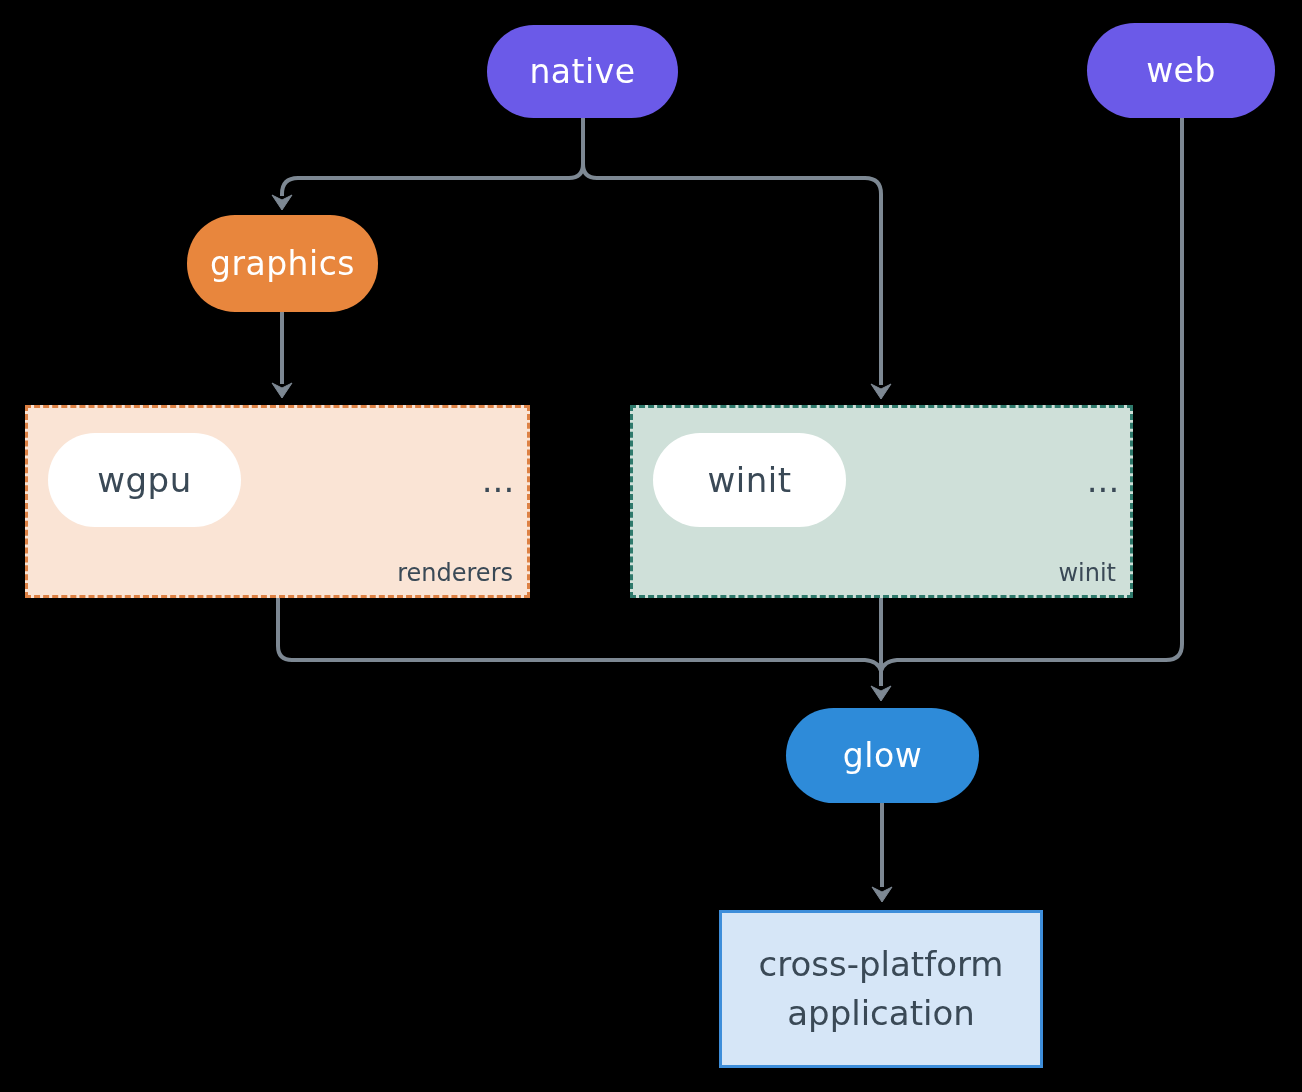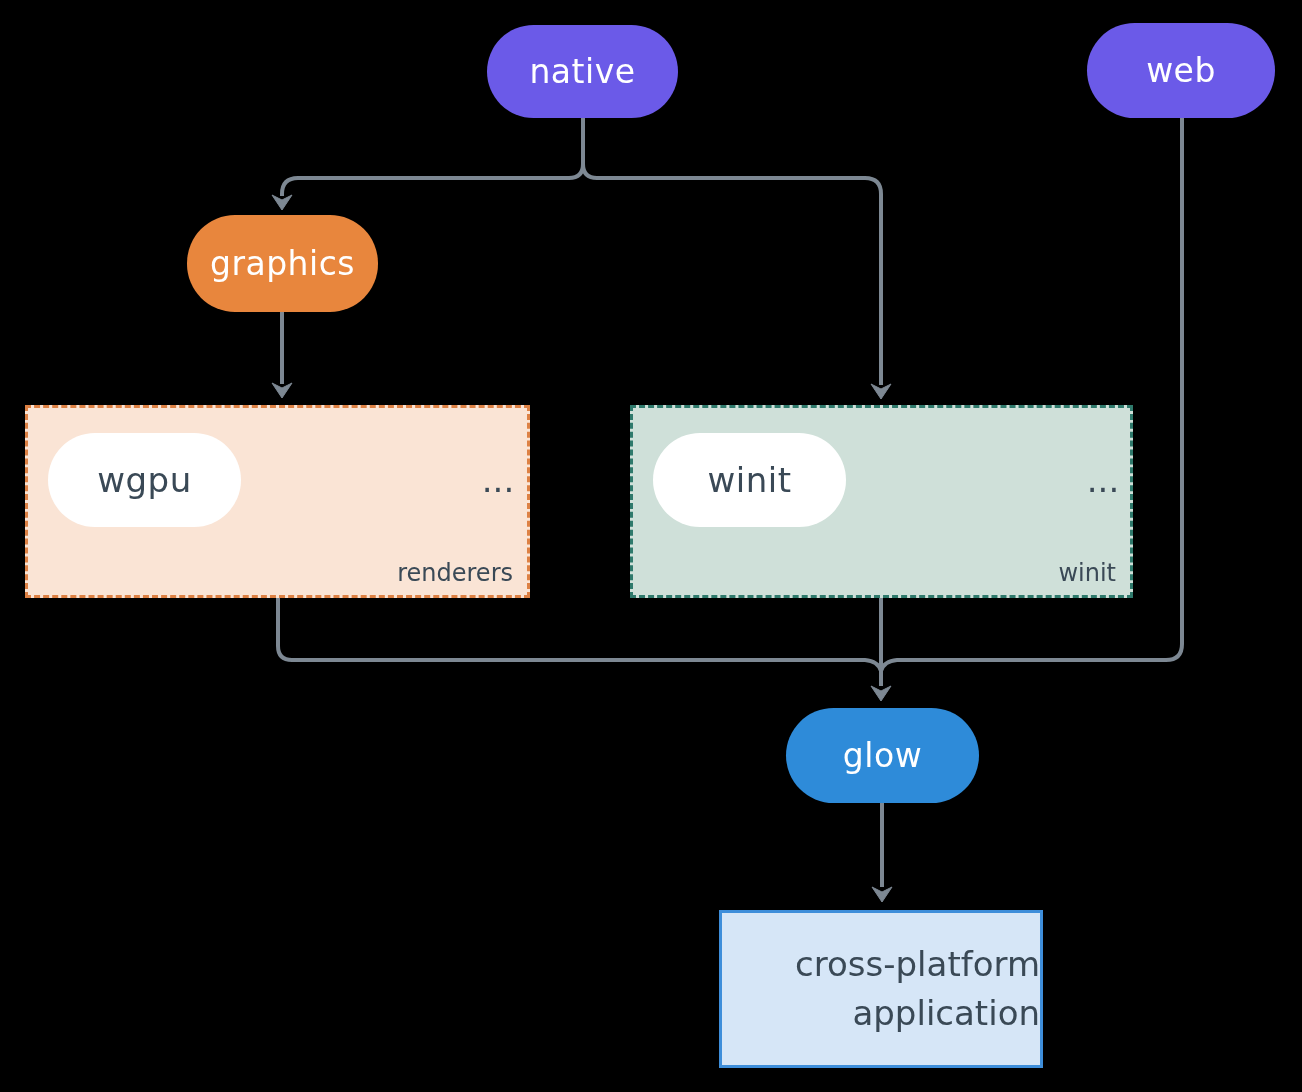--- a/index.html
+++ b/index.html
@@ -112,21 +112,21 @@
     width: 324px;
     height: 158px;
     box-sizing: border-box;
     background: var(--app_bg);
     border: 3px solid var(--app_border);
     color: var(--dark_text);
     font-size: 34px;
     line-height: 49px;
     display: flex;
     flex-direction: column;
-    align-items: flex-end;
+    align-items: center;
     justify-content: center;
     text-align: center;
   }
 </style>
 </head>
 <body>
 
 <div class="canvas">
 
   <svg class="edges" viewBox="0 0 1302 1092" xmlns="http://www.w3.org/2000/svg">

